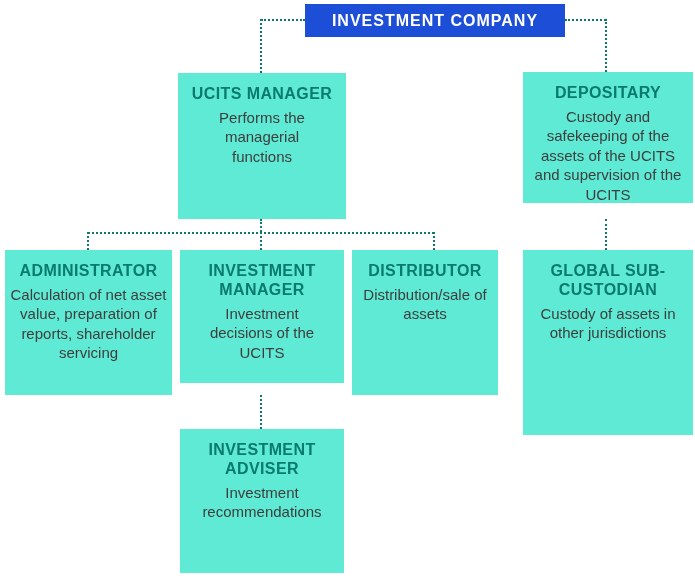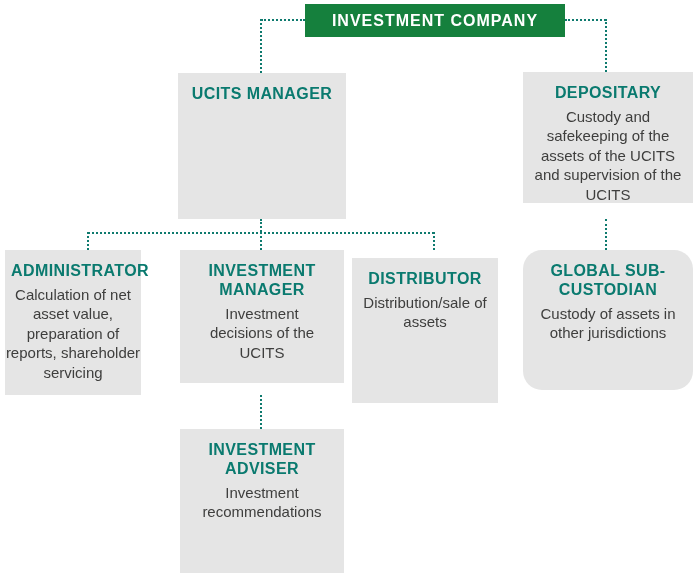--- a/index.html
+++ b/index.html
@@ -10,21 +10,21 @@
   }
   .stage {
     position: relative;
     width: 695px;
     height: 581px;
     background: #ffffff;
     overflow: hidden;
   }
   .node {
     position: absolute;
-    background: #e5e5e5;
+    background: #5eead4;
     box-sizing: border-box;
     text-align: center;
   }
   .node .title {
     font-weight: bold;
     color: #0a7a6f;
     font-size: 16px;
     line-height: 1.18;
     letter-spacing: 0.4px;
     margin: 12px 6px 4px 6px;
@@ -34,37 +34,37 @@
     font-size: 15px;
     line-height: 1.3;
     margin: 0 auto;
   }
   .root-node {
     position: absolute;
     left: 305px;
     top: 4px;
     width: 260px;
     height: 33px;
-    background: #15803d;
+    background: #1d4ed8;
     color: #ffffff;
     font-weight: bold;
     font-size: 16px;
     letter-spacing: 1px;
     display: flex;
     align-items: center;
     justify-content: center;
     box-sizing: border-box;
   }
   
   .n-ucits-manager      { left: 178px; top: 73px;  width: 168px; height: 146px; }
   .n-depositary         { left: 523px; top: 72px;  width: 170px; height: 131px; }
-  .n-administrator      { left: 5px;   top: 250px; width: 136px; height: 145px; }
+  .n-administrator      { left: 5px;   top: 250px; width: 167px; height: 145px; }
   .n-investment-manager { left: 180px; top: 250px; width: 164px; height: 133px; }
-  .n-distributor        { left: 352px; top: 258px; width: 146px; height: 145px; }
-  .n-global-sub-custodian { left: 523px; top: 250px; width: 170px; height: 140px; border-radius: 19px; }
+  .n-distributor        { left: 352px; top: 250px; width: 146px; height: 145px; }
+  .n-global-sub-custodian { left: 523px; top: 250px; width: 170px; height: 185px; }
   .n-investment-adviser { left: 180px; top: 429px; width: 164px; height: 144px; }
   
   .n-ucits-manager .body        { max-width: 118px; }
   .n-depositary .body           { max-width: 160px; }
   .n-administrator .body        { max-width: 160px; }
   .n-investment-manager .body   { max-width: 112px; }
   .n-distributor .body          { max-width: 134px; }
   .n-global-sub-custodian .body { max-width: 162px; }
   .n-investment-adviser .body   { max-width: 150px; }
   
@@ -99,20 +99,21 @@
   <div class="conn v c-ucits-down"></div>
   <div class="conn h c-branch-h"></div>
   <div class="conn v c-drop-admin"></div>
   <div class="conn v c-drop-invmgr"></div>
   <div class="conn v c-drop-dist"></div>
   <div class="conn v c-depositary-down"></div>
   <div class="conn v c-invmgr-down"></div>
 
   <div class="node n-ucits-manager">
     <div class="title">UCITS MANAGER</div>
+    <div class="body">Performs the managerial functions</div>
   </div>
 
   <div class="node n-depositary">
     <div class="title">DEPOSITARY</div>
     <div class="body">Custody and safekeeping of the assets of the UCITS and supervision of the UCITS</div>
   </div>
 
   <div class="node n-administrator">
     <div class="title">ADMINISTRATOR</div>
     <div class="body">Calculation of net asset value, preparation of reports, shareholder servicing</div>

